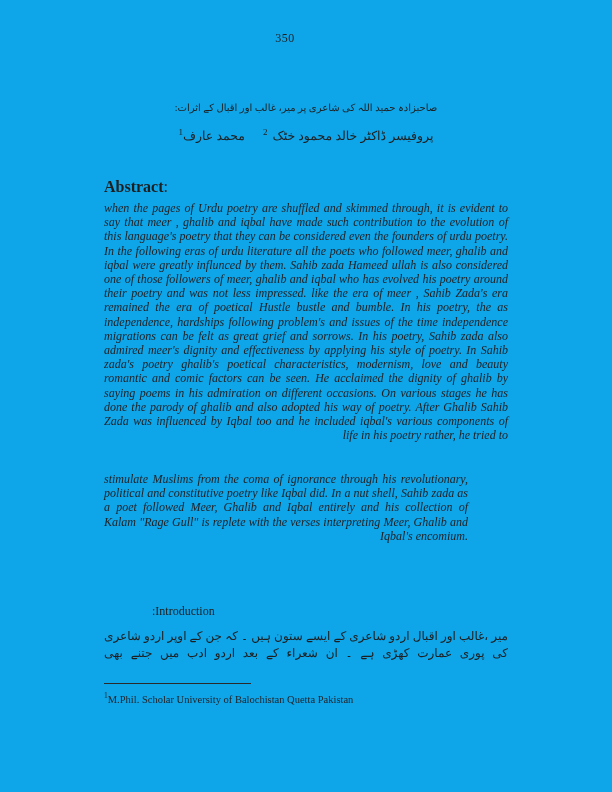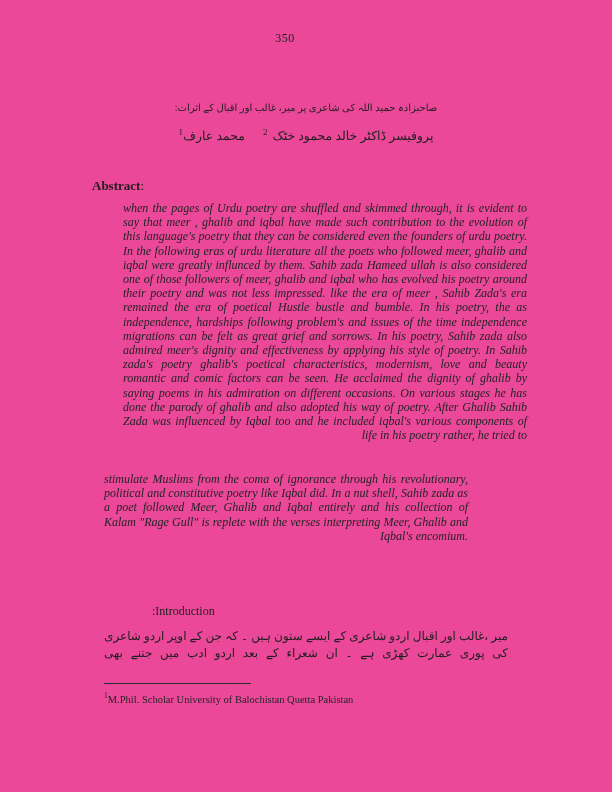--- a/index.html
+++ b/index.html
@@ -1,20 +1,20 @@
 <!DOCTYPE html>
 <html><head>
 <meta charset="utf-8">
 <style>
   html, body { margin: 0; padding: 0; background: #ffffff; }
   .page {
     position: relative;
     width: 612px;
     height: 792px;
-    background: #ec4899;
+    background: #0ea5e9;
     font-family: "Liberation Serif", serif;
     color: #1f1f1f;
     overflow: hidden;
   }
   .pageno {
     position: absolute;
     top: 31px; left: 0;
     width: 570px;
     text-align: center;
     font-size: 12px;
@@ -42,36 +42,36 @@
   }
   .authors sup {
     font-size: 9px;
     line-height: 1;
     margin-top: 1px;
   }
   .authors .sup2 { margin-left: 18px; margin-right: 5px; }
   .authors .aname { direction: rtl; unicode-bidi: isolate; }
   .abs-heading {
     position: absolute;
-    top: 178px; left: 92px;
-    font-size: 13px;
+    top: 178px; left: 104px;
+    font-size: 16px;
   }
   .abs-heading b { font-weight: bold; }
   .abs-para {
     position: absolute;
     left: 104px;
     margin: 0;
     font-style: italic;
     font-size: 12px;
     line-height: 14.2px;
     text-align: justify;
     text-align-last: right;
     color: #222326;
   }
-  .p1 { top: 201px; width: 404px; margin-left: 19px; }
+  .p1 { top: 201px; width: 404px; }
   .p2 { top: 472px; width: 364px; }
   .intro-heading {
     position: absolute;
     top: 604px; left: 152px;
     font-size: 12px;
   }
   .urdu-para {
     position: absolute;
     top: 628px; left: 104px;
     width: 404px;

